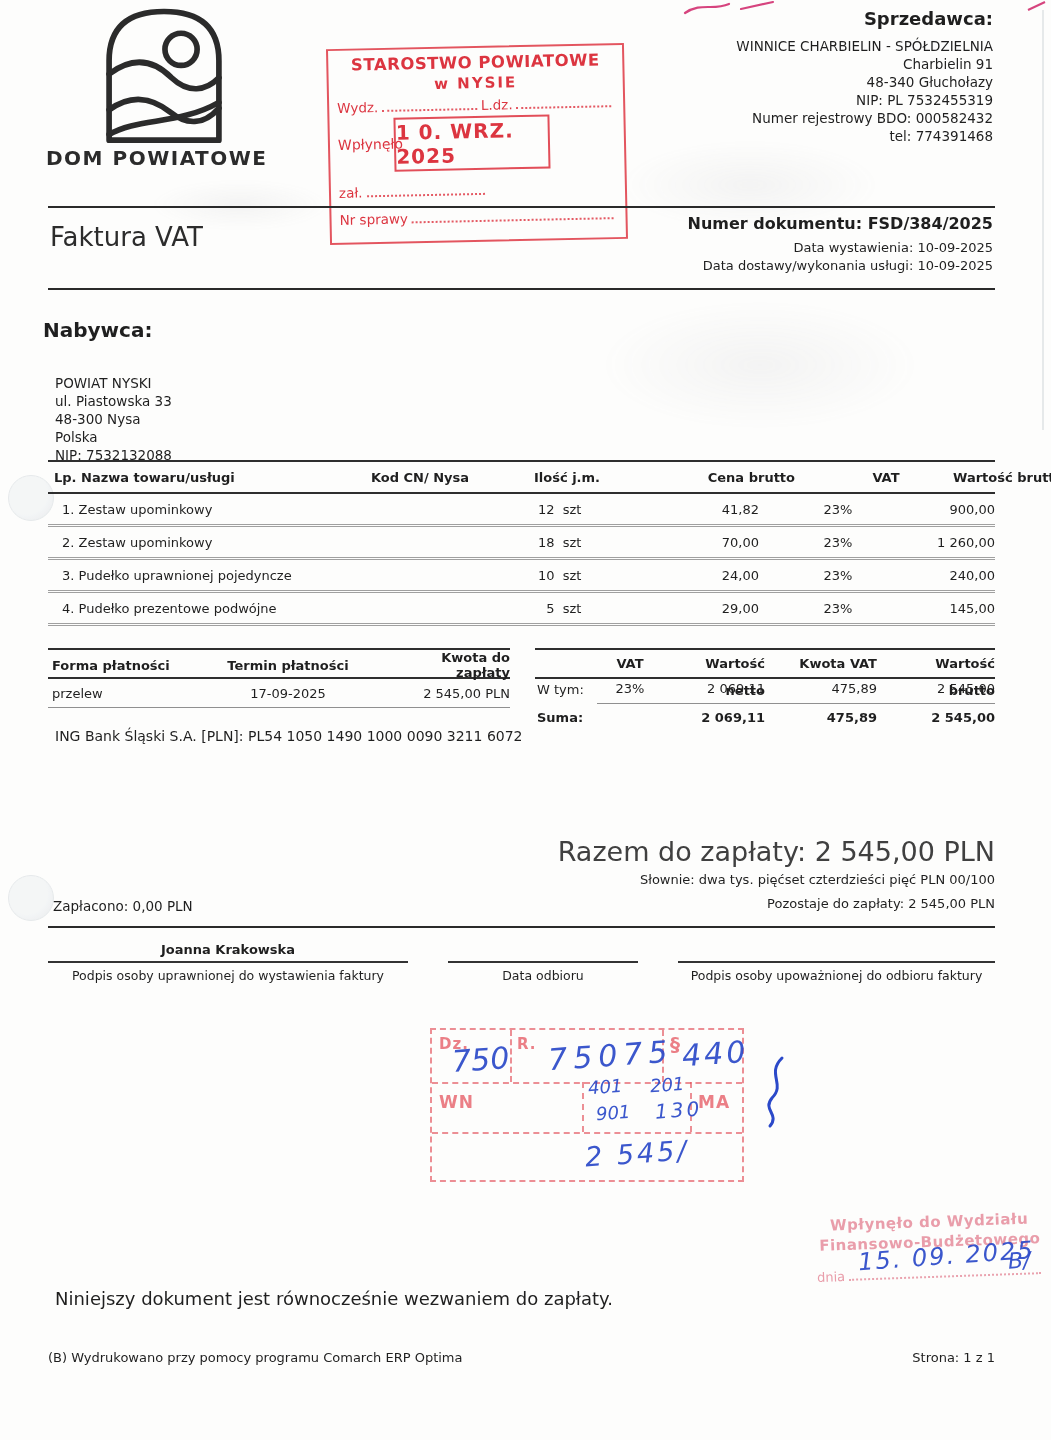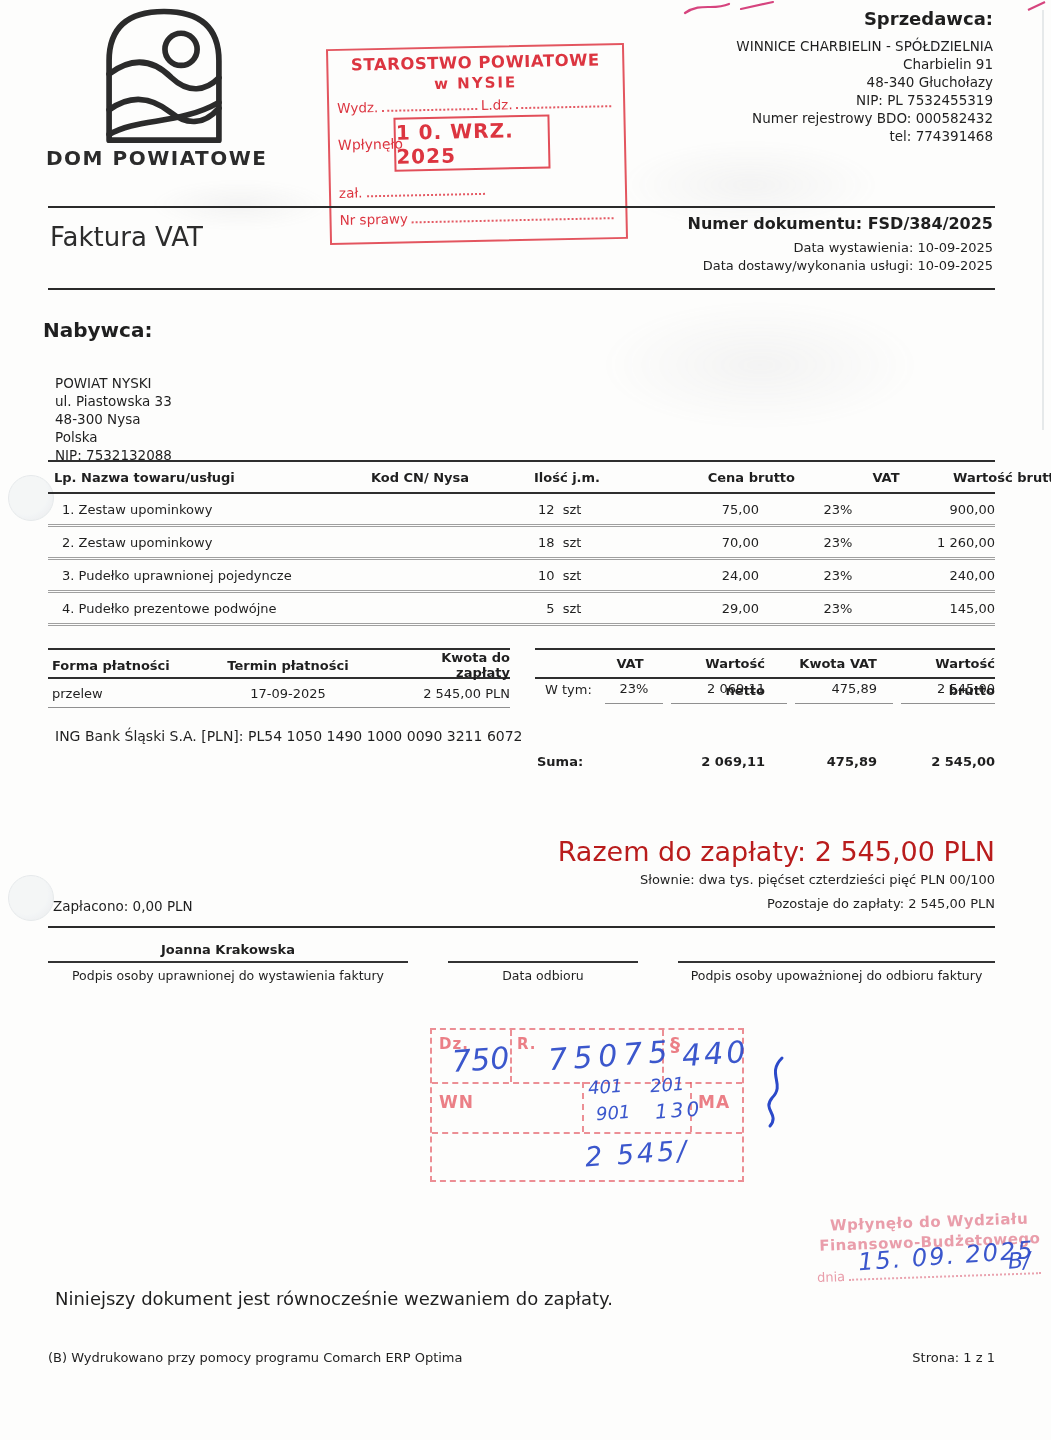--- a/index.html
+++ b/index.html
@@ -66,31 +66,31 @@
   .pay{position:absolute;left:48px;top:648px;width:462px;font-size:13px;}
   .grid3{display:grid;grid-template-columns:130px 220px 112px;align-items:center;height:27px;}
   .pay .head{font-weight:bold;border-top:2px solid #2e2e2e;border-bottom:2px solid #2e2e2e;}
   .pay .trow{border-bottom:1.5px solid #909090;height:28px;}
   .p1{padding-left:4px;}.p2{text-align:center;}.p3{text-align:right;}
 
   .vatsum{position:absolute;left:535px;top:648px;width:460px;font-size:13px;}
   .grid5{display:grid;grid-template-columns:62px 66px 124px 106px 102px;align-items:center;height:27px;}
   .vatsum .head div{font-weight:bold;height:27px;line-height:27px;}
   .vatsum .head .b{border-top:2px solid #2e2e2e;border-bottom:2px solid #2e2e2e;}
-  .vatsum .wtym div{height:28px;line-height:28px;margin-left:8px;}
+  .vatsum .wtym div{height:28px;line-height:28px;}
   .vatsum .wtym .b{border-bottom:1.5px solid #909090;}
-  .vatsum .suma{height:30px;margin-top:44px;}
+  .vatsum .suma{height:30px;}
   .v1{padding-left:2px;}.v2{text-align:center;}.v3,.v4,.v5{text-align:right;}
   .v3{padding-right:22px;}.v4{padding-right:16px;}
   .bold{font-weight:bold;}
 
   .bank{left:55px;top:728px;font-size:14px;}
 
   
-  .total-big{right:56px;top:836px;font-size:27px;color:#b91c1c;}
+  .total-big{right:56px;top:836px;font-size:27px;color:#404040;}
   .inwords{right:56px;top:872px;font-size:13px;}
   .paid{left:53px;top:898px;font-size:13.5px;}
   .remaining{right:56px;top:896px;font-size:13px;}
 
   
   .signame{left:48px;top:942px;width:360px;text-align:center;font-size:13px;font-weight:bold;}
   .sigline{position:absolute;top:961px;height:2px;background:#333;}
   .sigcap{position:absolute;top:968px;font-size:12.5px;text-align:center;}
 
   
@@ -203,21 +203,21 @@
     </div>
     <div>
 
         <div class="grid6 trow">
           <div class="c-name"><span>1.</span> <span>Zestaw upominkowy</span></div>
           <div class="c-code"></div>
           <div class="c-qty">
             <span class="qn">12</span>
             <span class="qu">szt</span>
           </div>
-          <div class="c-price">75,00</div>
+          <div class="c-price">41,82</div>
           <div class="c-vat">23%</div>
           <div class="c-val">900,00</div>
         </div>
 
         <div class="grid6 trow">
           <div class="c-name"><span>2.</span> <span>Zestaw upominkowy</span></div>
           <div class="c-code"></div>
           <div class="c-qty">
             <span class="qn">18</span>
             <span class="qu">szt</span>

